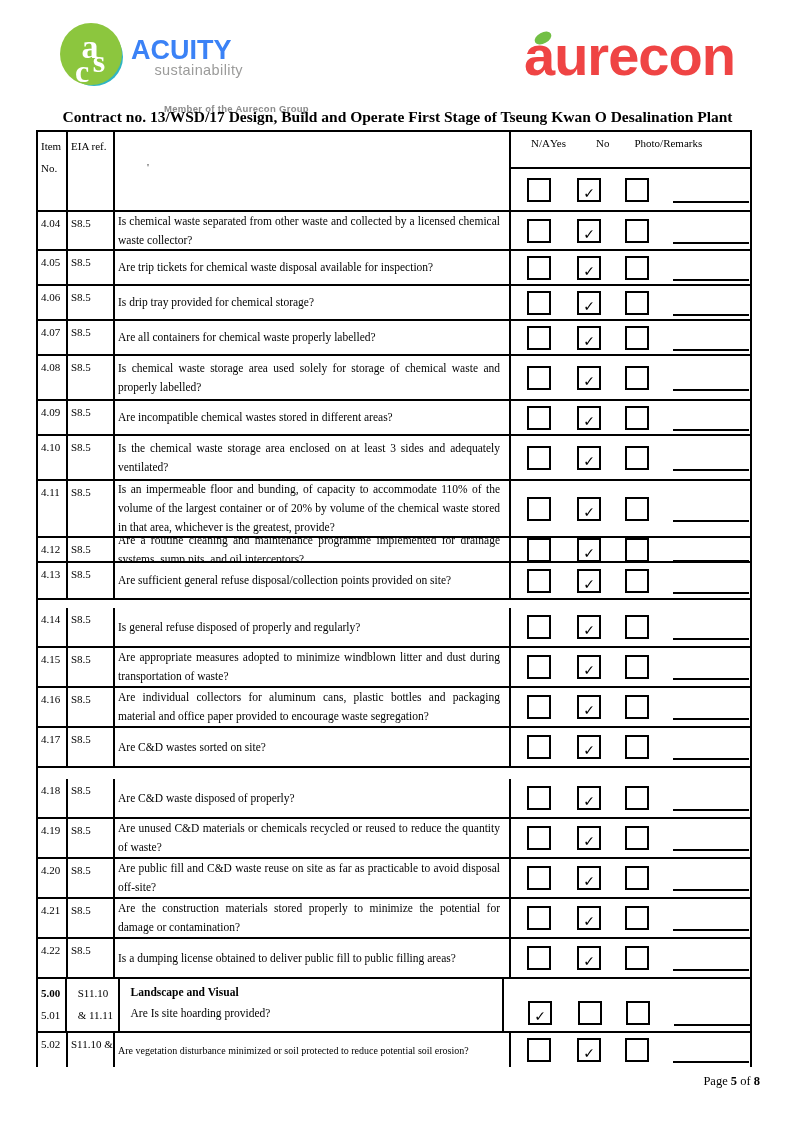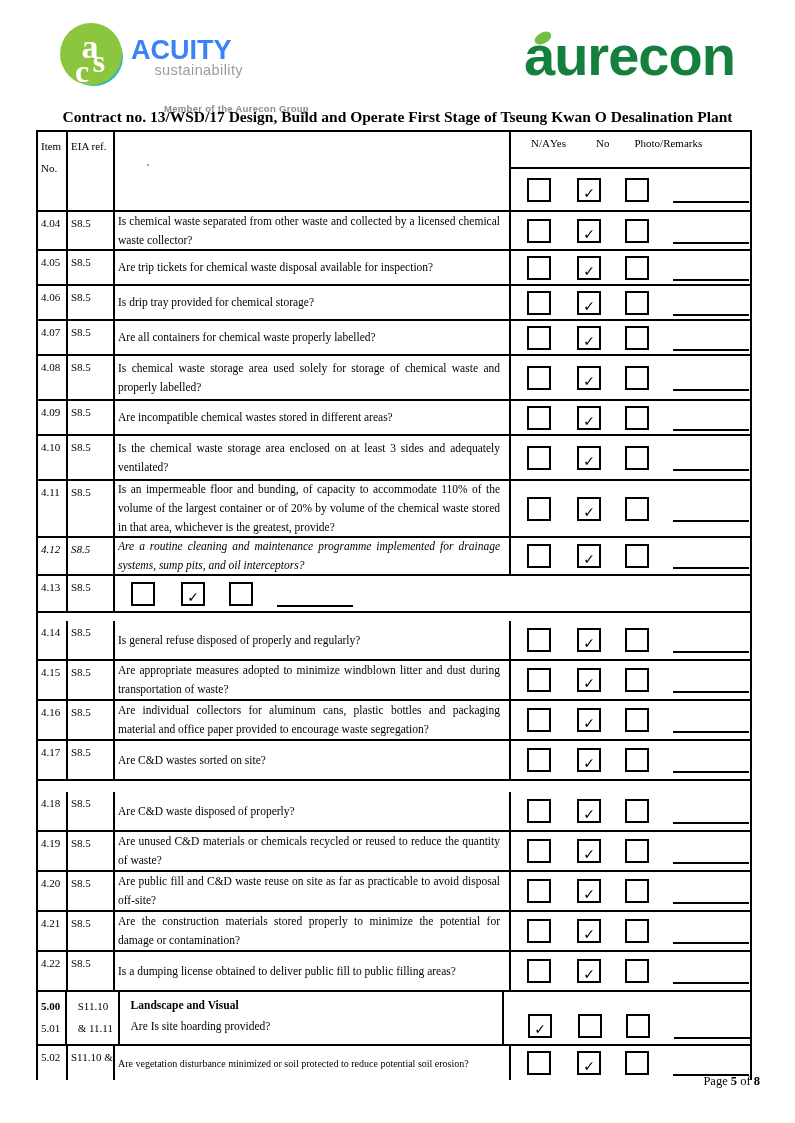--- a/index.html
+++ b/index.html
@@ -10,21 +10,21 @@
   .acuity{position:absolute;left:59px;top:22px;width:220px;height:75px;}
   .acuity svg{position:absolute;left:0;top:0;}
   .acuity-name{position:absolute;left:72px;top:13px;font-family:"Liberation Sans",sans-serif;
                font-weight:bold;font-size:27px;color:#3b82f6;letter-spacing:0px;}
   .acuity-sub{position:absolute;left:72px;top:40px;width:112px;text-align:right;
               font-family:"Liberation Sans",sans-serif;font-size:14.5px;color:#9B9B9A;letter-spacing:.4px;}
   .acuity-member{position:absolute;left:105px;top:81px;font-family:"Liberation Sans",sans-serif;
                  font-weight:bold;font-size:9.5px;color:#8A8A8A;letter-spacing:.3px;white-space:nowrap;}
   .aurecon{position:absolute;left:524px;top:26px;height:70px;}
   .aurecon-name{font-family:"Liberation Sans",sans-serif;font-weight:bold;font-size:56px;
-                line-height:60px;color:#15803d;letter-spacing:-1px;}
+                line-height:60px;color:#ef4444;letter-spacing:-1px;}
   .aurecon-leaf{position:absolute;left:7px;top:2px;}
 
   
   .title{position:absolute;left:0;top:108px;width:100%;text-align:center;
          font-size:15.5px;font-weight:bold;white-space:nowrap;}
 
   
   .tbl{position:absolute;left:36px;top:130px;width:716px;box-sizing:border-box;
        border:2px solid #000;border-bottom:none;}
   .row{display:flex;border-bottom:2px solid #000;box-sizing:border-box;overflow:hidden;}
@@ -281,21 +281,21 @@
           <div class="cbrow">
             <div class="box na"></div>
             <div class="box yes">
               <span class="mark">✓</span>
             </div>
             <div class="box no"></div>
             <div class="rline"></div>
           </div>
         </div>
       </div>
-      <div class="row" style="height: 38px; font-style: italic;">
+      <div class="row" style="height: 25px;">
         <div class="c c1">
           <div>4.12</div>
         </div>
         <div class="c c2">
           <div>S8.5</div>
         </div>
         <div class="c c3">
           <div>Are a routine cleaning and maintenance programme implemented for drainage systems, sump pits, and oil interceptors?</div>
         </div>
         <div class="c c4">
@@ -308,20 +308,23 @@
             <div class="rline"></div>
           </div>
         </div>
       </div>
       <div class="row" style="height: 37px;">
         <div class="c c1">
           <div>4.13</div>
         </div>
         <div class="c c2">
           <div>S8.5</div>
+        </div>
+        <div class="c c3">
+          <div>Are sufficient general refuse disposal/collection points provided on site?</div>
         </div>
         <div class="c c4">
           <div class="cbrow">
             <div class="box na"></div>
             <div class="box yes">
               <span class="mark">✓</span>
             </div>
             <div class="box no"></div>
             <div class="rline"></div>
           </div>

